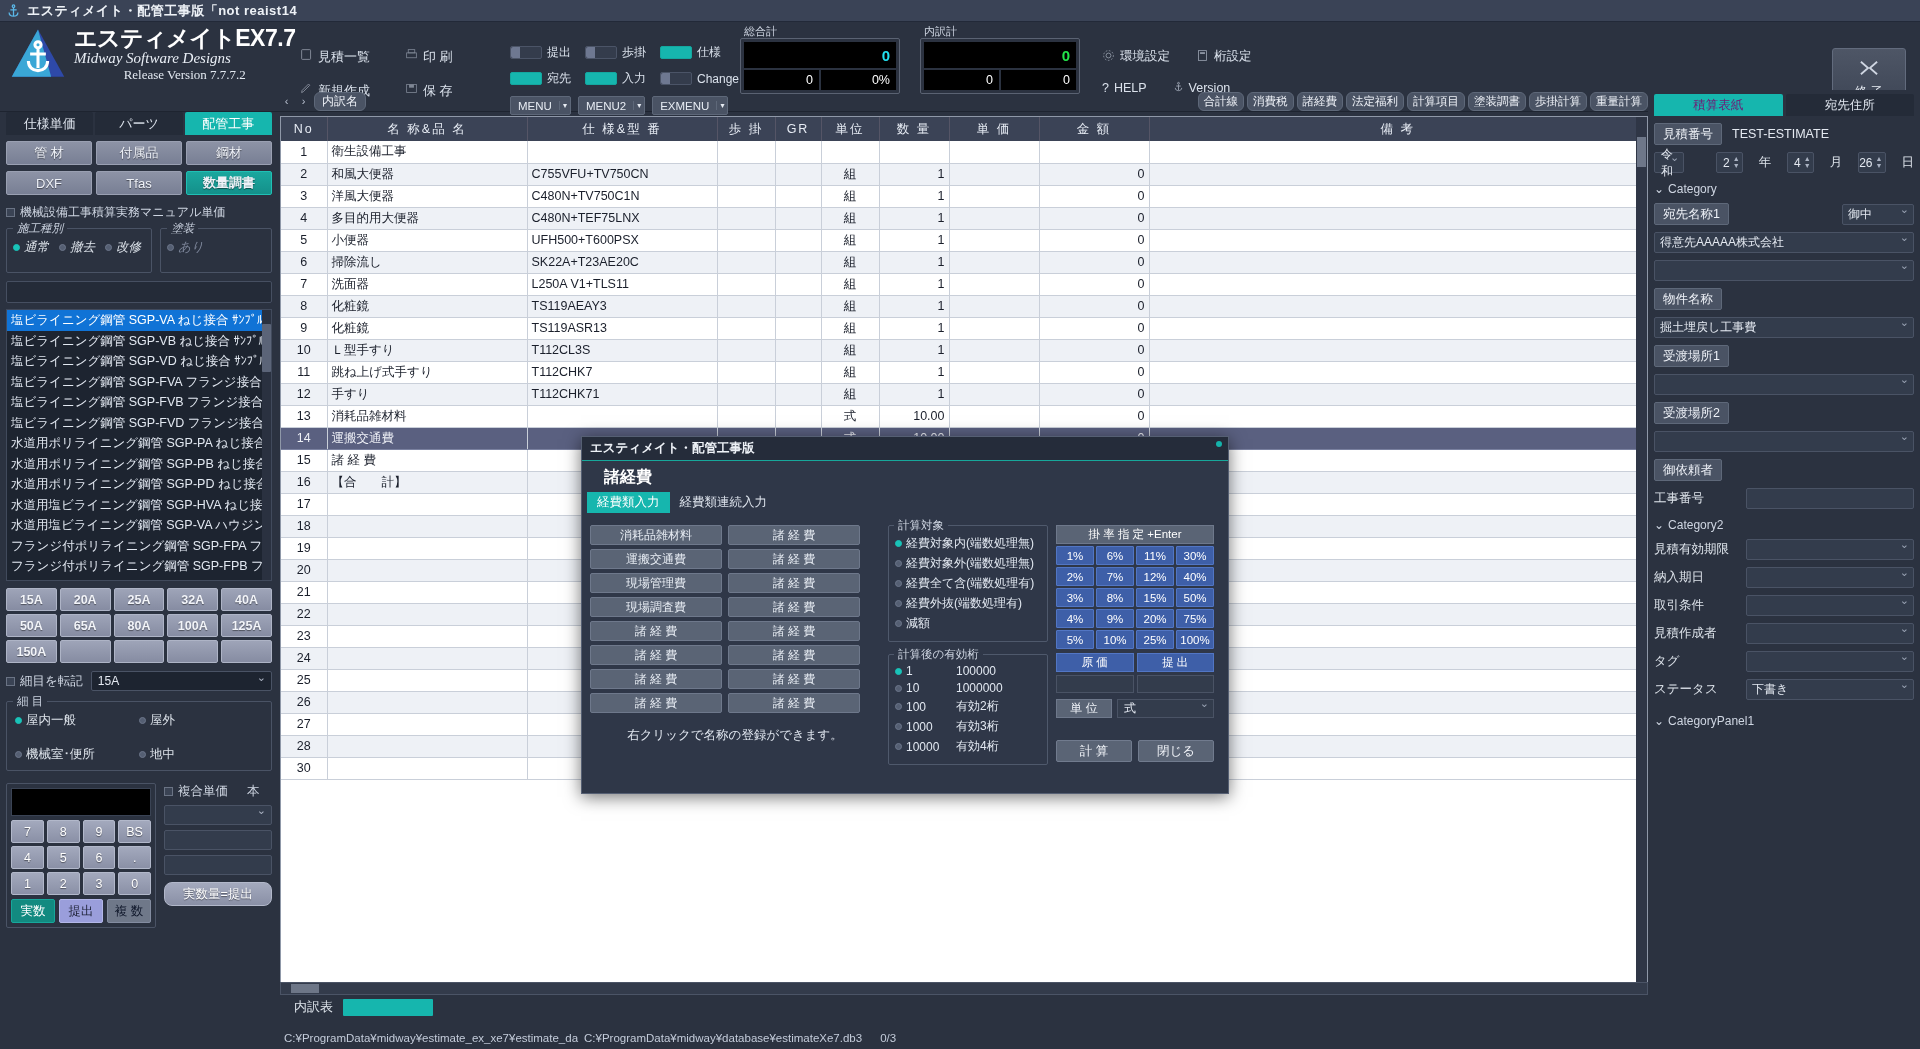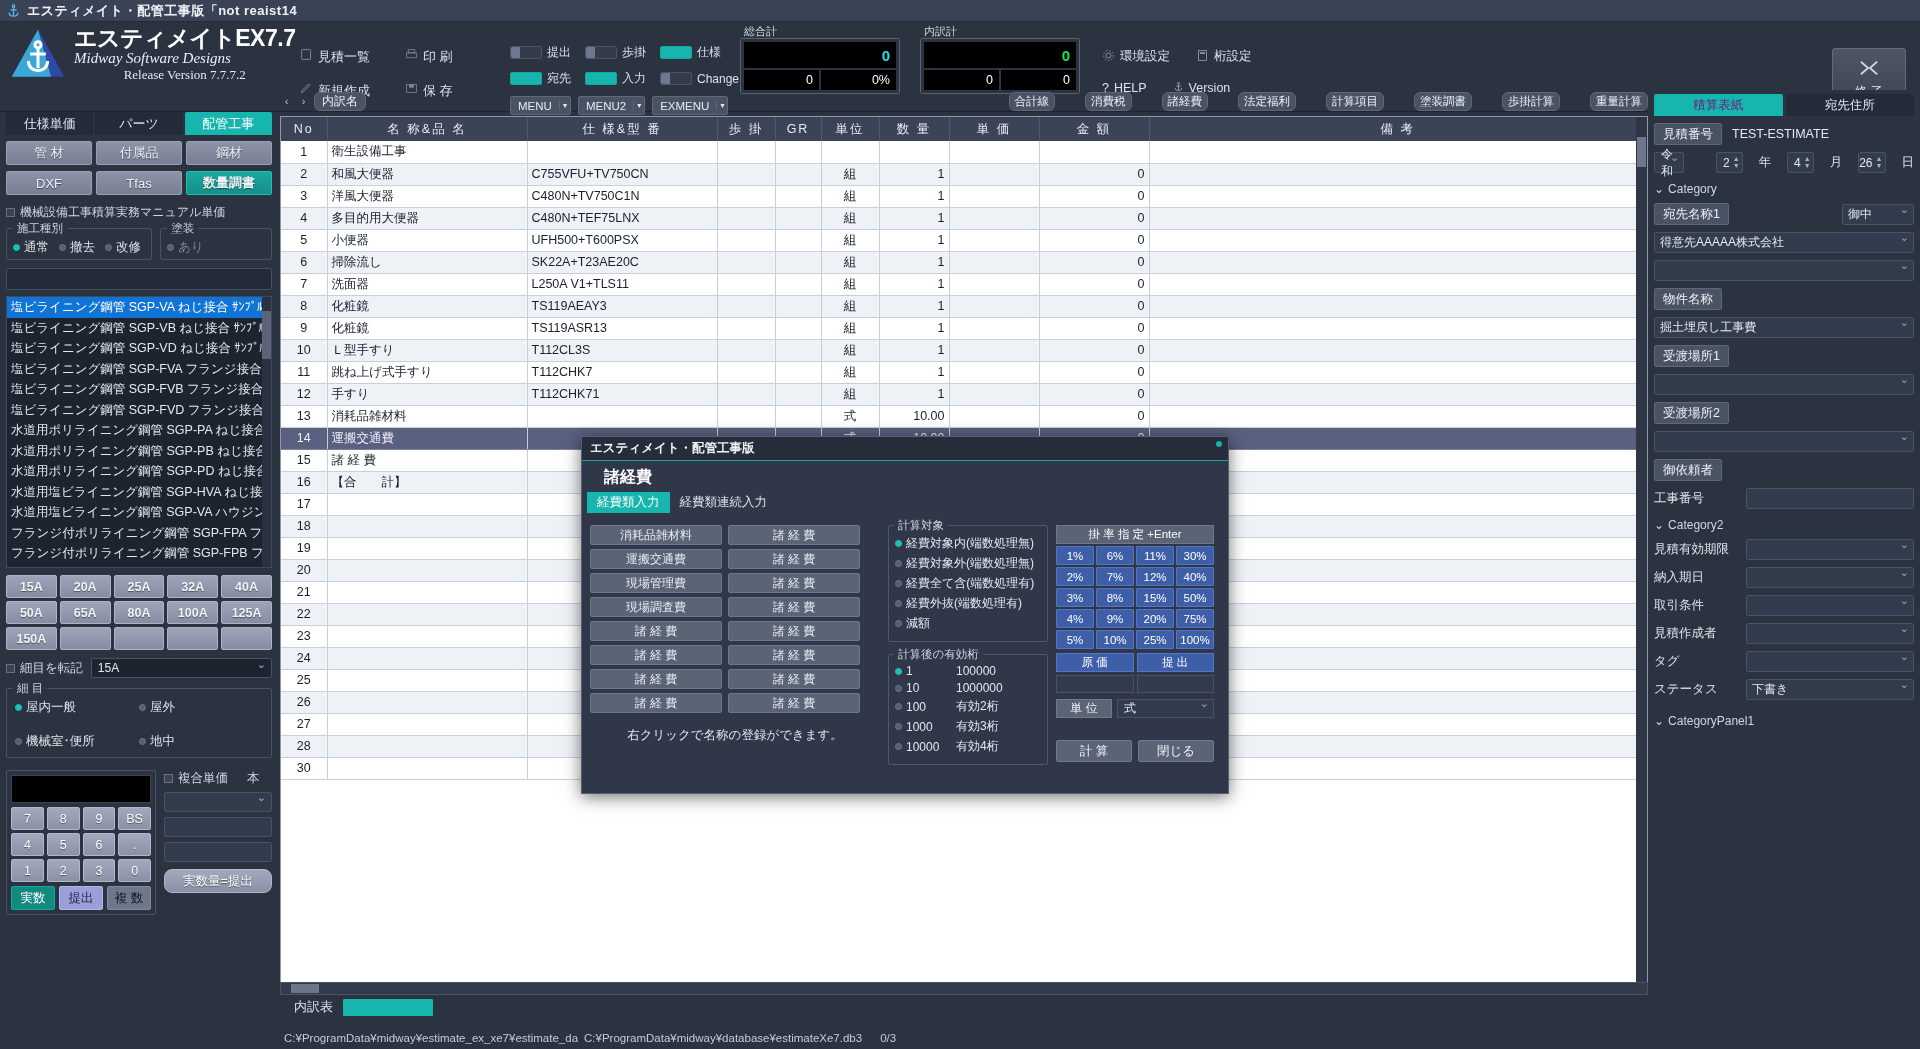--- a/index.html
+++ b/index.html
@@ -75,21 +75,21 @@
          display:flex; align-items:center; justify-content:center; cursor:pointer; border-radius: 2px 2px 0 0;}
   .tab.active { background:#16b6ae; color:#fff; }
   .btnrow { display:flex; gap:4px; margin-top:6px;}
   .pbtn { flex:1; height: 24px; background: linear-gradient(#8d93a6,#787f94); border:1px solid #9aa0b2;
           border-radius:2px; color:#eef1f7; font-size:13px; display:flex; align-items:center;
           justify-content:center; cursor:pointer; text-shadow: 0 1px 1px rgba(0,0,0,.5);}
   .pbtn.teal { background: linear-gradient(#1aa79e,#14908a); border-color:#1fc0b5; font-weight:bold;}
   .cbline { display:flex; align-items:center; gap:5px; margin-top:9px; font-size:12px; color:#cfd6e2;}
   .cbx { width:9px; height:9px; background:#3a4354; border:1px solid #6a7competent; border:1px solid #6a7384;}
   .grpwrap { display:flex; gap: 8px; margin-top: 7px;}
-  .grp { border:1px solid #4a5365; border-radius:2px; padding: 10px 6px 3px; position:relative;}
+  .grp { border:1px solid #4a5365; border-radius:2px; padding: 10px 6px 16px; position:relative;font-style:italic;}
   .grp .gcap { position:absolute; top:-8px; left:6px; background:#2b3240; padding:0 4px; font-size:11.5px; color:#c9d1de;}
   .radios { display:flex; gap:10px; }
   .rad { display:flex; align-items:center; gap:4px; font-size:12.5px; color:#dde3ea; cursor:pointer;}
   .dot { width:7px; height:7px; border-radius:50%; background:#555f73; border:1px solid #6d778b;}
   .dot.on { background:#19c3b8; border-color:#19c3b8;}
   .rad.dim { color:#7d8header; color:#7d869a;}
 
   .searchbar { margin-top:8px; height: 22px; background:#242b38; border:1px solid #464f61; border-radius:2px;}
   .listbox { margin-top: 6px; height: 272px; background:#1d2430; border:1px solid #414a5c; overflow:hidden; position:relative;}
   .litem { height: 20.5px; line-height:20.5px; font-size:12.5px; color:#e2e8f1; padding-left:4px;
@@ -137,21 +137,21 @@
             border-radius:8px; color:#fff; font-size:12.5px; display:flex; align-items:center;
             justify-content:center; cursor:pointer; text-shadow:0 1px 1px rgba(0,0,0,.45);}
 
   
   .center { position:absolute; left:280px; top:90px; right:272px; bottom:30px; }
   .ctoolbar { height:22px; display:flex; align-items:center; gap:4px; }
   .navarrow { width:13px; text-align:center; font-size:11px; color:#b9c1d0; cursor:pointer;}
   .ctbtn { height:19px; background:#4a5364; border:1px solid #5e6879; border-radius:6px;
            padding:0 7px; font-size:12px; color:#eef1f7; display:flex; align-items:center; cursor:pointer;}
   .spacer { flex:1; }
-  .ctbtn.sm { font-size:11.5px; padding:0 5px;margin-left:27px; }
+  .ctbtn.sm { font-size:11.5px; padding:0 5px; }
 
   .grid { position:absolute; left:0; top:26px; right:0; bottom:24px; background:#fff;
           border:1px solid #8f98a8; overflow:hidden; }
   table.tbl { width:100%; border-collapse:collapse; table-layout:fixed; font-size:12.5px; }
   table.tbl th { background:#3b4356; color:#e7ecf4; font-weight:normal; height:24px; font-size:12.5px;
                  border-right:1px solid #556; letter-spacing:2px;}
   table.tbl td { height:22px; border-bottom:1px solid #c9cfd9; border-right:1px solid #c9cfd9;
                  color:#1a1f2b; padding:0 4px; overflow:hidden; white-space:nowrap;}
   table.tbl tr:nth-child(even) td { background:#eef1f6; }
   table.tbl tr.hl td { background:#5a6080; color:#eef0f6; border-bottom-color:#7a81a0;}

